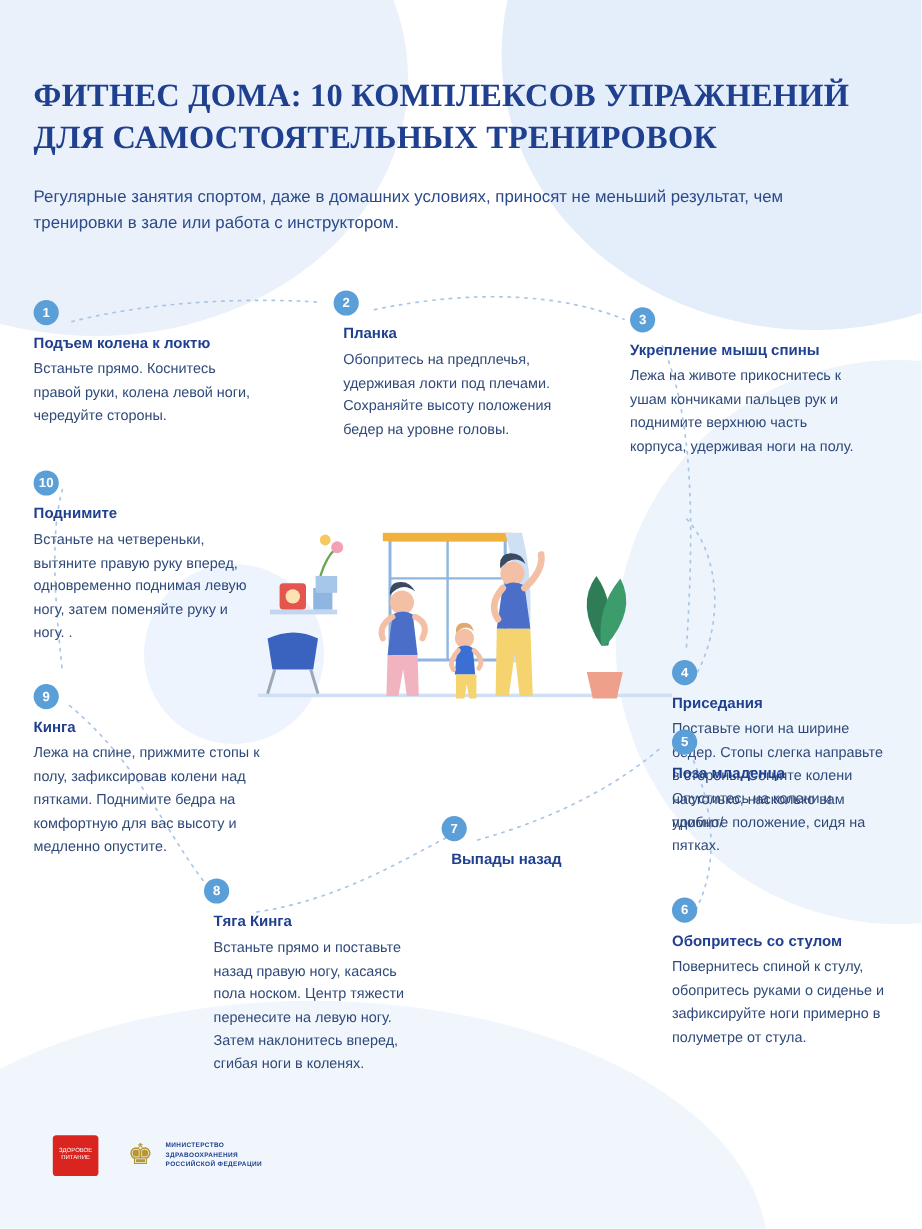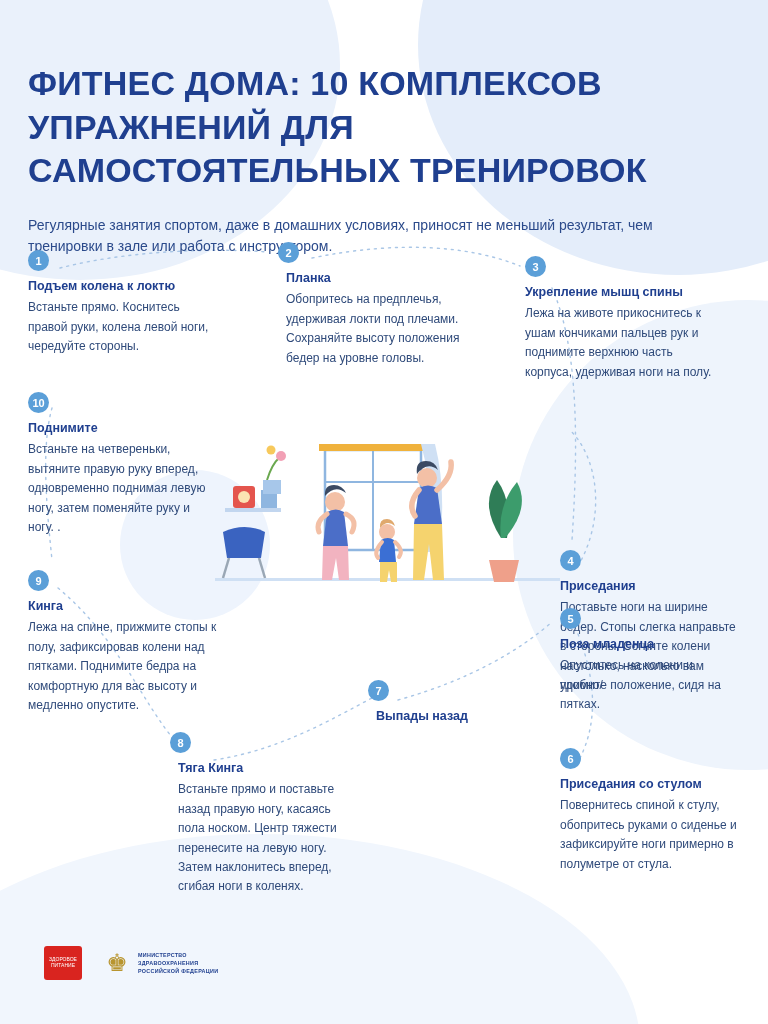--- a/index.html
+++ b/index.html
@@ -43,23 +43,23 @@
     width: 150px; height: 150px;
     left: 120px; top: 470px;
     background: #eef4fd;
   }
 
   
   .header {
     position: absolute; left: 28px; top: 62px; width: 700px;
   }
   .title {
-    font-family: Liberation Sans, sans-serif;
+    font-family: Liberation Serif, serif;
     font-weight: bold;
-    font-size: 34px;
+    font-size: 27px;
     line-height: 1.28;
     color: #1f3f8f;
     letter-spacing: .2px;
     text-transform: uppercase;
   }
   .subtitle {
     margin-top: 22px;
     font-size: 14px;
     line-height: 1.55;
     color: #2b4a8b;
@@ -244,21 +244,21 @@
   </div>
 
   <div class="tip" id="tip5">
     <div class="badge">5</div>
     <div class="t-title">Поза младенца</div>
     <div class="t-text">Опуститесь на колени и примите положение, сидя на пятках.</div>
   </div>
 
   <div class="tip" id="tip6">
     <div class="badge">6</div>
-    <div class="t-title">Приседания со стулом</div>
+    <div class="t-title">Обопритесь со стулом</div>
     <div class="t-text">Повернитесь спиной к стулу, обопритесь руками о сиденье и зафиксируйте ноги примерно в полуметре от стула.</div>
   </div>
 
   <div class="tip" id="tip7">
     <div class="badge">7</div>
     <div class="t-title">Выпады назад</div>
   </div>
 
   <div class="tip" id="tip8">
     <div class="badge">8</div>

